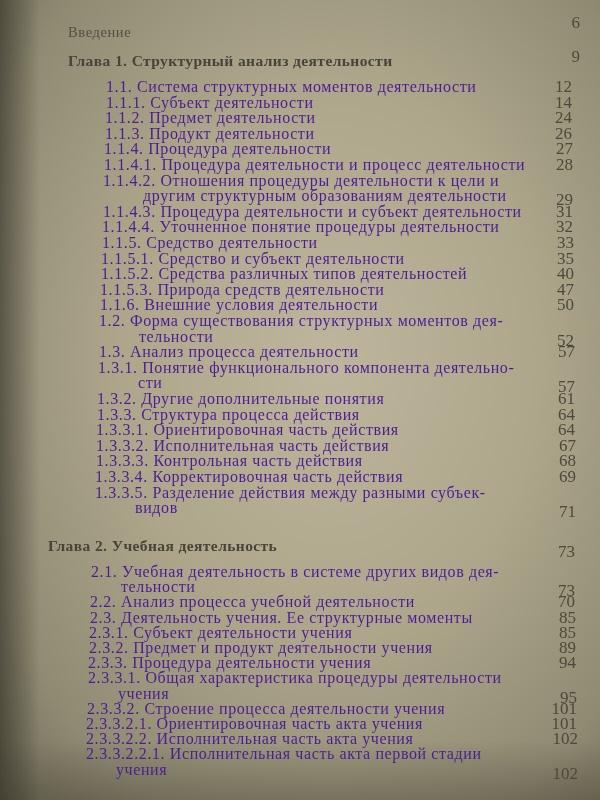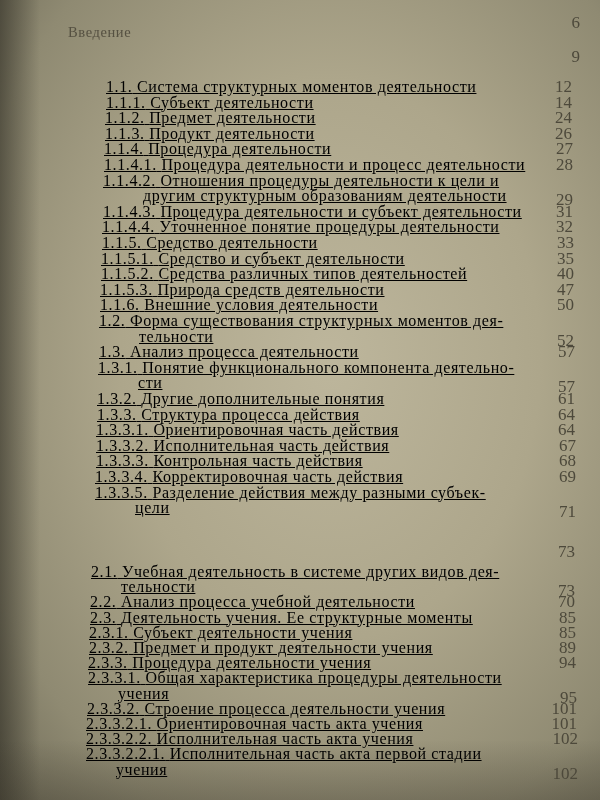--- a/index.html
+++ b/index.html
@@ -15,32 +15,33 @@
     background: linear-gradient(to right, rgba(40,38,30,0.55), rgba(40,38,30,0));
   }
   .shade-bottom {
     position: absolute; left: 0; bottom: 0; width: 600px; height: 60px;
     background: linear-gradient(to top, rgba(60,56,44,0.35), rgba(60,56,44,0));
   }
   .row { position: absolute; white-space: nowrap; font-size: 16px; line-height: 17px; letter-spacing: 0.6px; }
   .pg { position: absolute; font-size: 17px; line-height: 17px; text-align: right; width: 40px; color: #4d493b; }
   .chapter { font-weight: bold; font-size: 15.5px; letter-spacing: 0.4px; color: #48443a; }
   .intro { font-size: 14.5px; color: #555041; }
-  .sec { color: #000000; text-decoration: underline; }
+  .sec { color: #4c1d95; }
 </style>
 </head>
 <body>
 
 <div class="page">
   <div class="shade-left"></div>
   <div class="shade-bottom"></div>
 
   <div class="row intro" style="left:68px; top:24px;">Введение</div>
   <div class="pg" style="left:540px; top:14px;">6</div>
 
+  <div class="row chapter" style="left:68px; top:52px;">Глава 1. Структурный анализ деятельности</div>
   <div class="pg" style="left:540px; top:48px;">9</div>
 
   <div id="ch1">
       <div class="row sec" style="left: 106px; top: 78px;"><span>1.1.</span> <span>Система структурных моментов деятельности</span></div>
       <div class="pg" style="left: 532px; top: 78px;">12</div>
       <div class="row sec" style="left: 106px; top: 93.6px;"><span>1.1.1.</span> <span>Субъект деятельности</span></div>
       <div class="pg" style="left: 532px; top: 93.6px;">14</div>
       <div class="row sec" style="left: 105px; top: 109.2px;"><span>1.1.2.</span> <span>Предмет деятельности</span></div>
       <div class="pg" style="left: 532px; top: 109.2px;">24</div>
       <div class="row sec" style="left: 105px; top: 124.8px;"><span>1.1.3.</span> <span>Продукт деятельности</span></div>
@@ -80,24 +81,25 @@
       <div class="pg" style="left: 535px; top: 405.6px;">64</div>
       <div class="row sec" style="left: 96px; top: 421.2px;"><span>1.3.3.1.</span> <span>Ориентировочная часть действия</span></div>
       <div class="pg" style="left: 535px; top: 421.2px;">64</div>
       <div class="row sec" style="left: 96px; top: 436.8px; text-align: right;"><span>1.3.3.2.</span> <span>Исполнительная часть действия</span></div>
       <div class="pg" style="left: 536px; top: 436.8px;">67</div>
       <div class="row sec" style="left: 96px; top: 452.4px;"><span>1.3.3.3.</span> <span>Контрольная часть действия</span></div>
       <div class="pg" style="left: 536px; top: 452.4px;">68</div>
       <div class="row sec" style="left: 95px; top: 468px;"><span>1.3.3.4.</span> <span>Корректировочная часть действия</span></div>
       <div class="pg" style="left: 536px; top: 468px;">69</div>
       <div class="row sec" style="left: 95px; top: 483.6px;"><span>1.3.3.5.</span> <span>Разделение действия между разными субъек-</span></div>
-      <div class="row sec" style="left: 135px; top: 499.2px;">цели</div>
+      <div class="row sec" style="left: 135px; top: 499.2px;">видов</div>
       <div class="pg" style="left: 536px; top: 503.2px;">71</div>
     </div>
 
+  <div class="row chapter" style="left:48px; top:537px;">Глава 2. Учебная деятельность</div>
   <div class="pg" style="left:535px; top:543px;">73</div>
 
   <div id="ch2">
       <div class="row sec" style="left: 91px; top: 563px;"><span>2.1.</span> <span>Учебная деятельность в системе других видов дея-</span></div>
       <div class="row sec" style="left: 121px; top: 578.2px;">тельности</div>
       <div class="pg" style="left: 535px; top: 582.2px;">73</div>
       <div class="row sec" style="left: 90px; top: 593.4px;"><span>2.2.</span> <span>Анализ процесса учебной деятельности</span></div>
       <div class="pg" style="left: 535px; top: 593.4px;">70</div>
       <div class="row sec" style="left: 90px; top: 608.6px;"><span>2.3.</span> <span>Деятельность учения. Ее структурные моменты</span></div>
       <div class="pg" style="left: 536px; top: 608.6px;">85</div>

